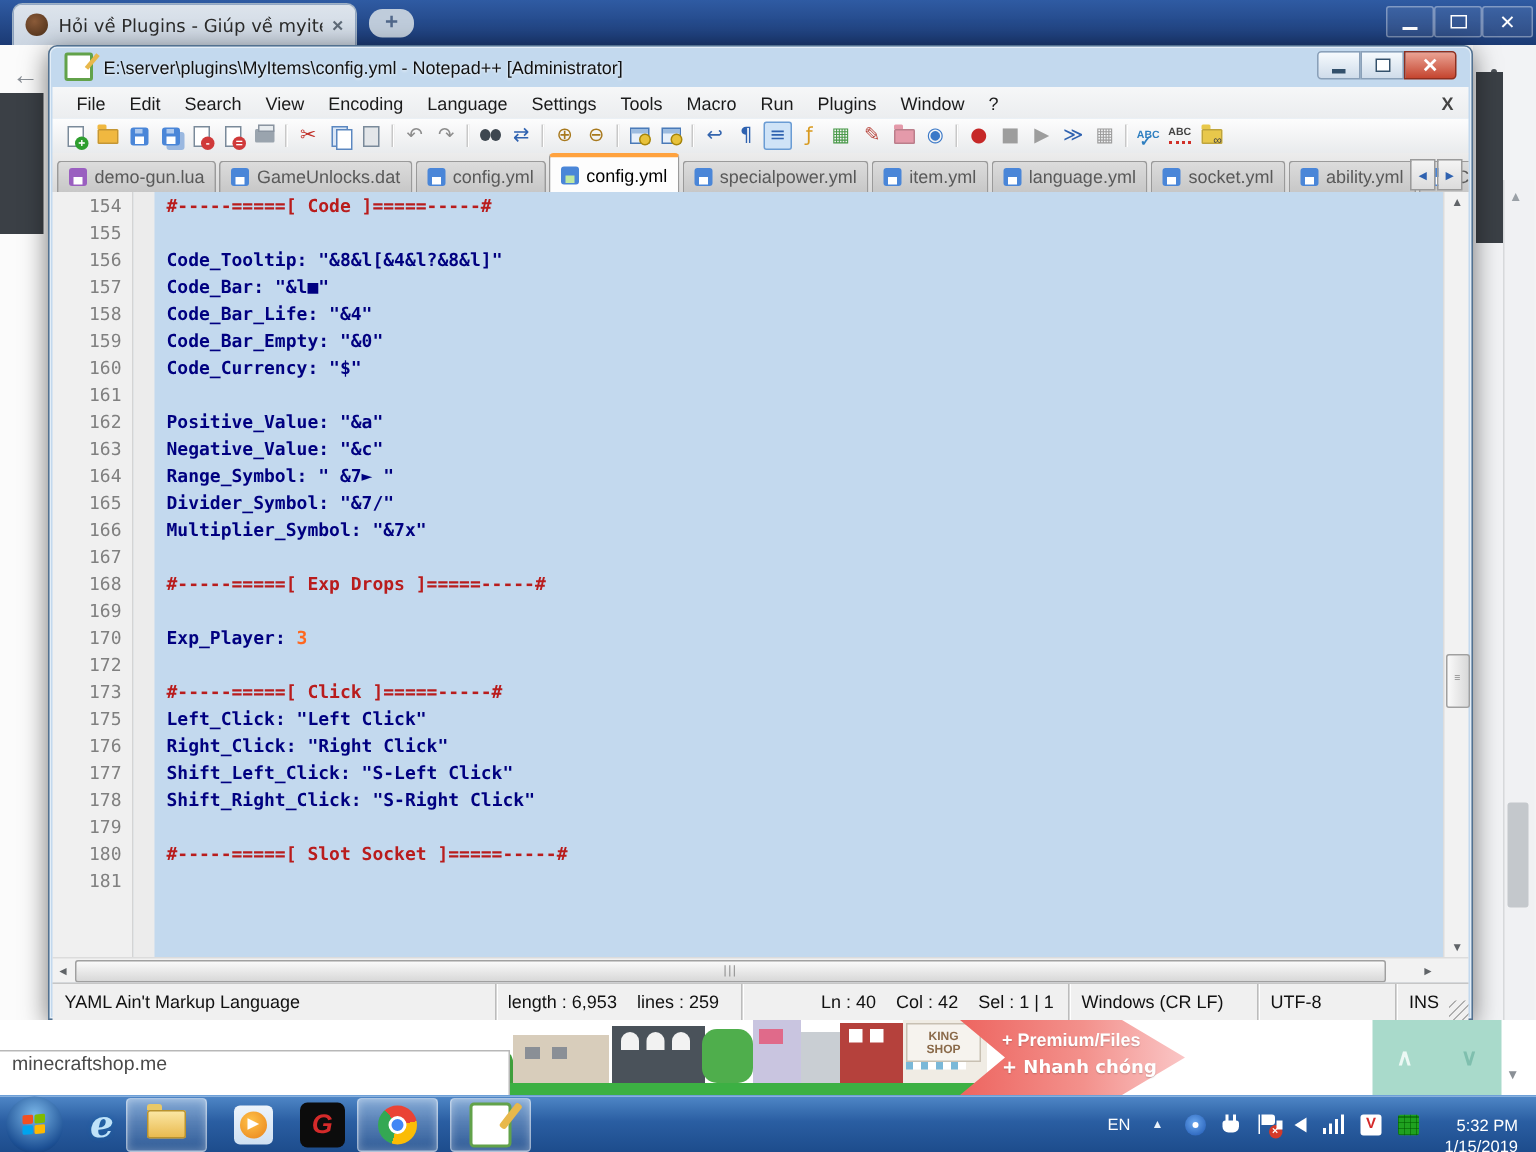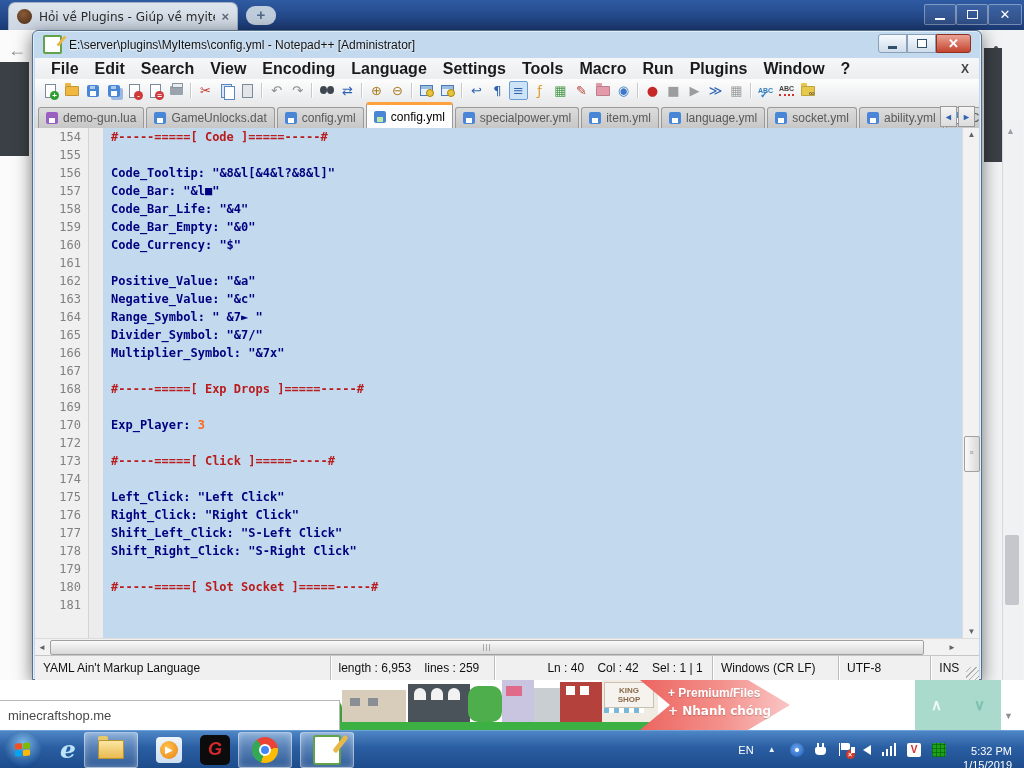--- a/index.html
+++ b/index.html
@@ -39,21 +39,21 @@
   .npp-ico::after{content:"";position:absolute;right:-3px;top:-2px;width:3px;height:12px;background:#e8b84b;transform:rotate(40deg);}
   .nb{top:3px;height:19px;display:flex;align-items:center;justify-content:center;box-sizing:border-box;border:1px solid #8aa0b8;background:linear-gradient(#f6fafd,#cfdcea);}
   .nb-min{left:845px;width:29px;border-radius:3px 0 0 3px;}
   .nb-max{left:874px;width:29px;}
   .nb-close{left:903px;width:35px;border-radius:0 3px 3px 0;background:linear-gradient(#eba394,#c4452f);border-color:#8e2f1f;}
   .nb-min i{display:block;width:9px;height:3px;background:#33506b;margin-top:7px;}
   .nb-max i{display:block;width:8px;height:7px;border:1.5px solid #33506b;background:#fff;}
   .nb-close i{color:#fff;font-style:normal;font-weight:bold;font-size:13px;line-height:13px;}
 
   .npp-menu{left:2px;top:27px;right:2px;height:21px;background:linear-gradient(#f6f7f8,#ebedef);display:flex;align-items:center;padding-left:8px;}
-  .mitem{font-size:16px;color:#1a1a1a;padding:0 8px;font-weight:bold;}
+  .mitem{font-size:12px;color:#1a1a1a;padding:0 8px;}
   .menu-x{position:absolute;right:10px;font-size:12px;color:#444;font-weight:bold;}
 
   .npp-toolbar{left:2px;top:48px;right:2px;height:23px;background:linear-gradient(#fdfdfd,#e9ebed);border-bottom:1px solid #d8d8d8;display:flex;align-items:center;padding-left:5px;}
   .tbi{width:19px;height:19px;display:inline-flex;align-items:center;justify-content:center;position:relative;margin:0 1px;flex:0 0 auto;}
   .tbi.pressed{background:#cfe3f7;border:1px solid #6a9cd4;border-radius:2px;box-sizing:border-box;}
   .tbsep{width:1px;height:15px;background:#c8c8c8;border-right:1px solid #fff;margin:0 3px;flex:0 0 auto;}
   .tbi .g{font-size:13px;line-height:13px;font-family:"DejaVu Sans",sans-serif;}
   .icpage{width:11px;height:14px;background:#fff;border:1px solid #7a8a9a;box-sizing:border-box;position:relative;}
   .icpage.gray{background:#e3e6e9;}
   .icpage .badge{position:absolute;right:-4px;bottom:-3px;width:9px;height:9px;border-radius:50%;color:#fff;font-size:8px;line-height:9px;text-align:center;font-weight:bold;}
@@ -104,21 +104,21 @@
   .hscroll{left:2px;top:607px;right:2px;height:17px;background:#f2f2f2;border-top:1px solid #dcdcdc;box-sizing:border-box;}
   .hthumb{position:absolute;left:15px;right:55px;top:1px;height:13px;background:linear-gradient(#fafafa,#d8d8d8);border:1px solid #a0a0a0;border-radius:2px;color:#8a8a8a;font-size:8px;text-align:center;line-height:12px;letter-spacing:1px;}
 
   .npp-status{left:2px;top:624px;right:2px;height:24px;background:#f0f0f0;border-top:1px solid #c6c6c6;display:flex;align-items:center;font-size:12px;color:#111;}
   .sfield{white-space:pre;padding-left:8px;box-sizing:border-box;height:100%;display:flex;align-items:center;border-right:1px solid #bcbcbc;box-shadow:1px 0 0 #fff;}
   .f1{width:305px;} .f2{width:170px;} .f3{width:179px;margin-left:44px;} .f4{width:130px;} .f5{width:95px;} .f6{width:36px;}
   .sgrip{margin-left:auto;width:13px;height:13px;align-self:flex-end;background:repeating-linear-gradient(135deg,transparent 0 3px,#aeaeae 3px 4px);}
 
   
   #band{left:0;top:680px;width:1024px;height:50px;background:#fff;overflow:hidden;}
-  .mcbox{left:0;top:20px;width:340px;height:30px;background:#fff;border-top:1px solid #b8b8b8;border-right:1px solid #b8b8b8;box-sizing:border-box;display:flex;align-items:center;padding-left:8px;color:#4a4a4a;font-size:13px;}
+  .mcbox{left:0;top:20px;width:340px;height:30px;background:#fff;border-top:1px solid #b8b8b8;border-right:1px solid #b8b8b8;box-sizing:border-box;display:flex;align-items:flex-start;padding-left:8px;color:#4a4a4a;font-size:13px;}
   .grass{left:248px;top:42px;width:412px;height:8px;background:#3cb043;}
   .shop-sign{left:604px;top:2px;width:50px;height:26px;background:#f6f3ee;border:1px solid #c8c0b2;box-sizing:border-box;text-align:center;font-size:8px;font-weight:bold;color:#8a6a4a;line-height:9px;padding-top:3px;}
   .chev{left:640px;top:0;width:150px;height:50px;background:linear-gradient(90deg,#ed6560,#f3918c 55%,#fac6c6);clip-path:polygon(0 0,72% 0,100% 50%,72% 100%,0 100%,20% 50%);}
   .promo{left:668px;color:#fff;font-size:12px;font-weight:bold;white-space:nowrap;text-shadow:0 1px 1px rgba(0,0,0,.2);}
   .tealbox{left:915px;top:0;width:86px;height:50px;background:#a9dacb;display:flex;align-items:center;justify-content:space-around;color:#ecf8f4;font-size:15px;font-weight:bold;}
   .decor{position:absolute;}
 
   
   #taskbar{left:0;top:730px;width:1024px;height:38px;background:linear-gradient(#4e86c6,#2a5ea2 45%,#1d4c8c);border-top:1px solid #6ea0d8;box-sizing:border-box;display:flex;align-items:center;}
   .orb{width:38px;height:38px;border-radius:50%;background:radial-gradient(circle at 50% 32%,#7ab6e8,#1c4f93 72%,#0d2c5a);margin-left:4px;display:flex;align-items:center;justify-content:center;flex:0 0 auto;}
@@ -488,25 +488,20 @@
           <span class="ln">172</span>
           <span class="gap"></span>
           <span class="lt"></span>
         </div>
         <div class="codeline">
           <span class="ln">173</span>
           <span class="gap"></span>
           <span class="lt"><span class="sc">#-----=====[ Click ]=====-----#</span></span>
         </div>
         <div class="codeline">
-          <span class="ln">174</span>
-          <span class="gap"></span>
-          <span class="lt"></span>
-        </div>
-        <div class="codeline">
           <span class="ln">175</span>
           <span class="gap"></span>
           <span class="lt"><span class="sk">Left_Click</span><span class="sp">: </span><span class="ss">"Left Click"</span></span>
         </div>
         <div class="codeline">
           <span class="ln">176</span>
           <span class="gap"></span>
           <span class="lt"><span class="sk">Right_Click</span><span class="sp">: </span><span class="ss">"Right Click"</span></span>
         </div>
         <div class="codeline">

